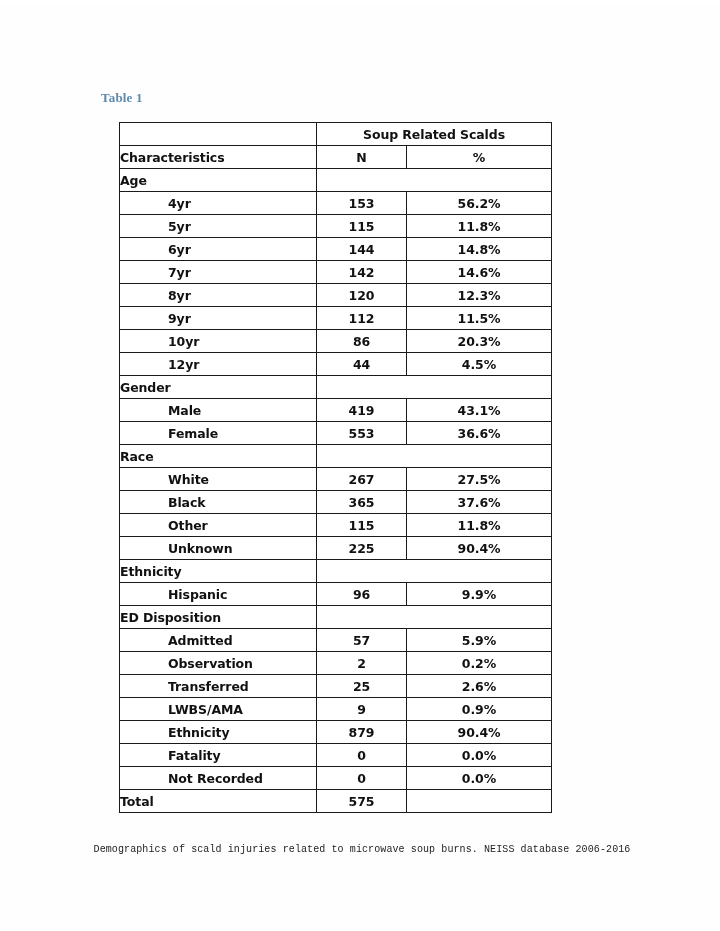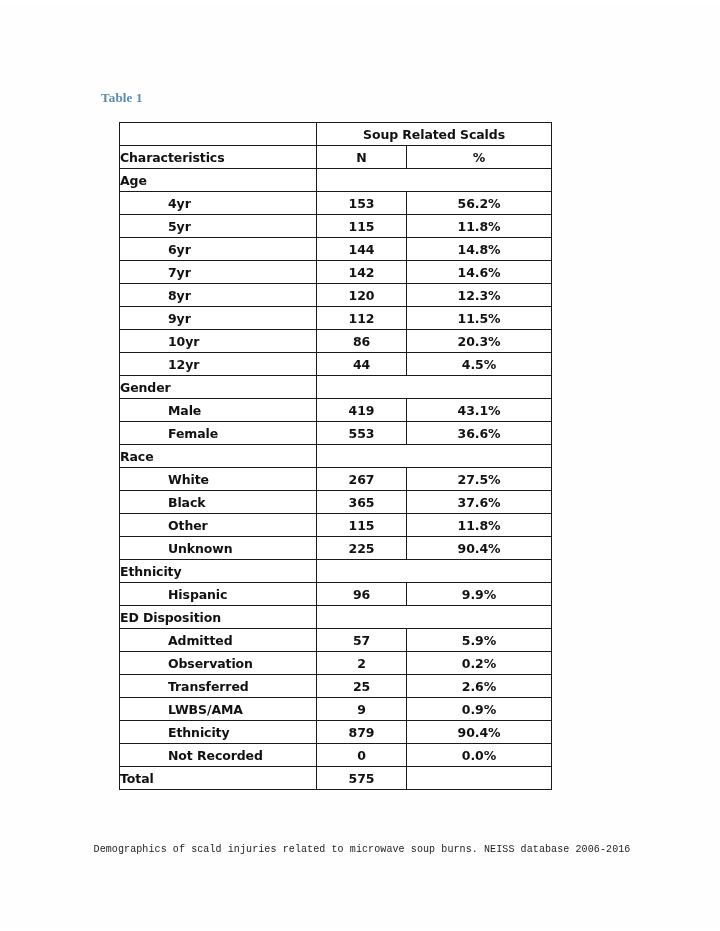--- a/index.html
+++ b/index.html
@@ -254,20 +254,25 @@
             <td class="cell-char indent">LWBS/AMA</td>
             <td class="cell-num">9</td>
             <td class="cell-num">0.9%</td>
           </tr>
           <tr>
             <td class="cell-char indent">Ethnicity</td>
             <td class="cell-num">879</td>
             <td class="cell-num">90.4%</td>
           </tr>
           <tr>
+            <td class="cell-char indent">Fatality</td>
+            <td class="cell-num">0</td>
+            <td class="cell-num">0.0%</td>
+          </tr>
+          <tr>
             <td class="cell-char indent">Not Recorded</td>
             <td class="cell-num">0</td>
             <td class="cell-num">0.0%</td>
           </tr>
           <tr>
             <td class="cell-char">Total</td>
             <td class="cell-num">575</td>
             <td class="cell-num"></td>
           </tr>
         </tbody>

